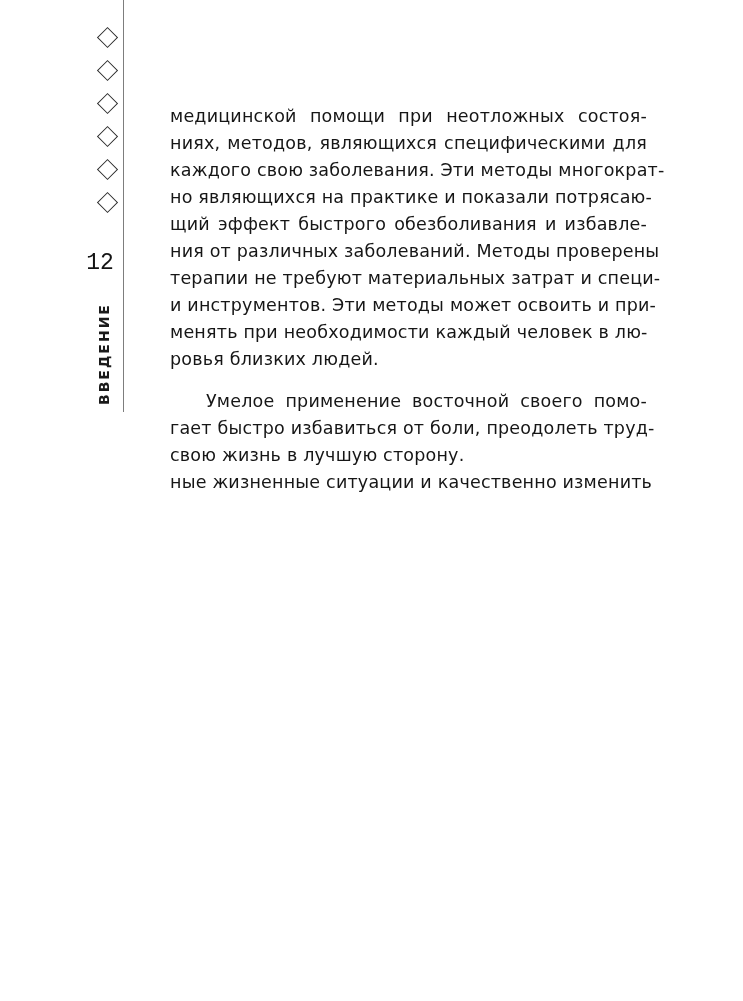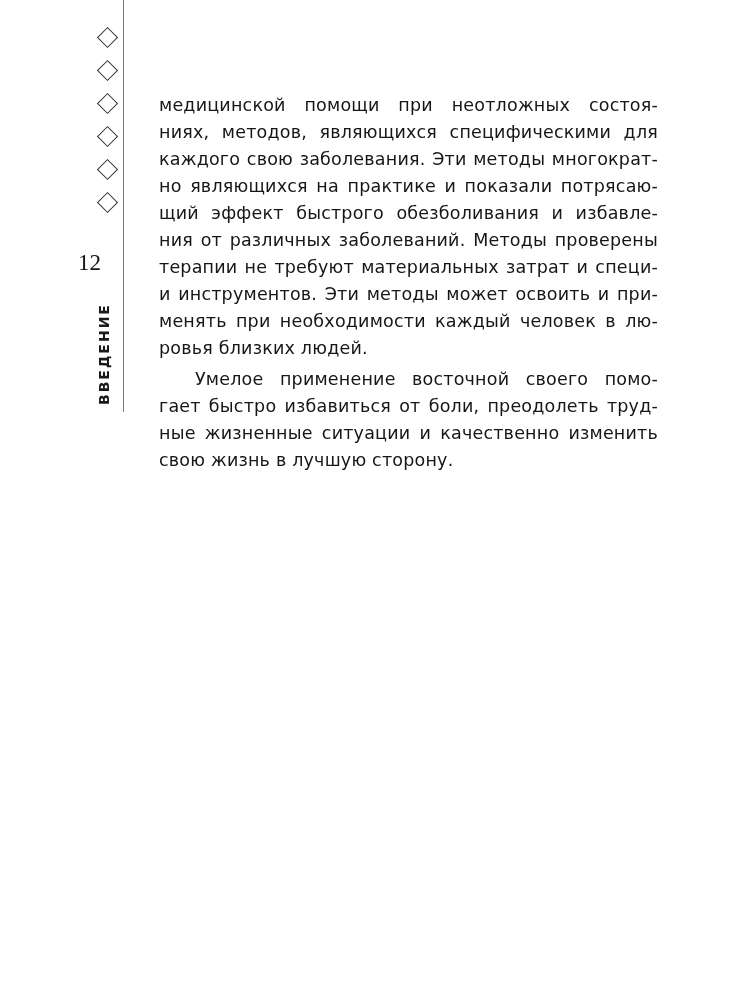--- a/index.html
+++ b/index.html
@@ -39,24 +39,24 @@
     border: 1.6px solid #2e2e2e;
     background: #ffffff;
     transform: rotate(45deg);
     box-sizing: border-box;
   }
   .page-number {
     position: absolute;
     left: 78px;
     top: 250px;
     width: 44px;
-    text-align: left;
+    text-align: center;
     font-size: 23px;
     color: #141414;
-    font-family: Liberation Serif, serif;
+    font-family: Liberation Mono, monospace;
   }
   .section-label {
     position: absolute;
     left: 96px;
     top: 299px;
     width: 24px;
     height: 110px;
     writing-mode: vertical-rl;
     transform: rotate(180deg);
     text-align: center;
@@ -72,21 +72,21 @@
     position: absolute;
     left: 155px;
     top: 88px;
     width: 507px;
     font-size: 17.5px;
     line-height: 27px;
     letter-spacing: 0.2px;
     color: #161616;
     font-family: "DejaVu Sans", sans-serif;
   }
-  .para { margin: 4px; }
+  .para { margin: 15px; }
   .line {
     text-align: justify;
     text-align-last: justify;
     white-space: nowrap;
   }
   .line.last {
     text-align-last: left;
     white-space: normal;
   }
   .line.indent {
@@ -117,17 +117,17 @@
         <div class="line">щий эффект быстрого обезболивания и избавле-</div>
         <div class="line">ния от различных заболеваний. Методы проверены</div>
         <div class="line">терапии не требуют материальных затрат и специ-</div>
         <div class="line">и инструментов. Эти методы может освоить и при-</div>
         <div class="line">менять при необходимости каждый человек в лю-</div>
         <div class="line last">ровья близких людей.</div>
       </div>
       <div class="para">
         <div class="line indent">Умелое применение восточной своего помо-</div>
         <div class="line">гает быстро избавиться от боли, преодолеть труд-</div>
+        <div class="line last">свою жизнь в лучшую сторону.</div>
         <div class="line">ные жизненные ситуации и качественно изменить</div>
-        <div class="line last">свою жизнь в лучшую сторону.</div>
       </div>
     </div>
 </div>
 
 </body></html>

